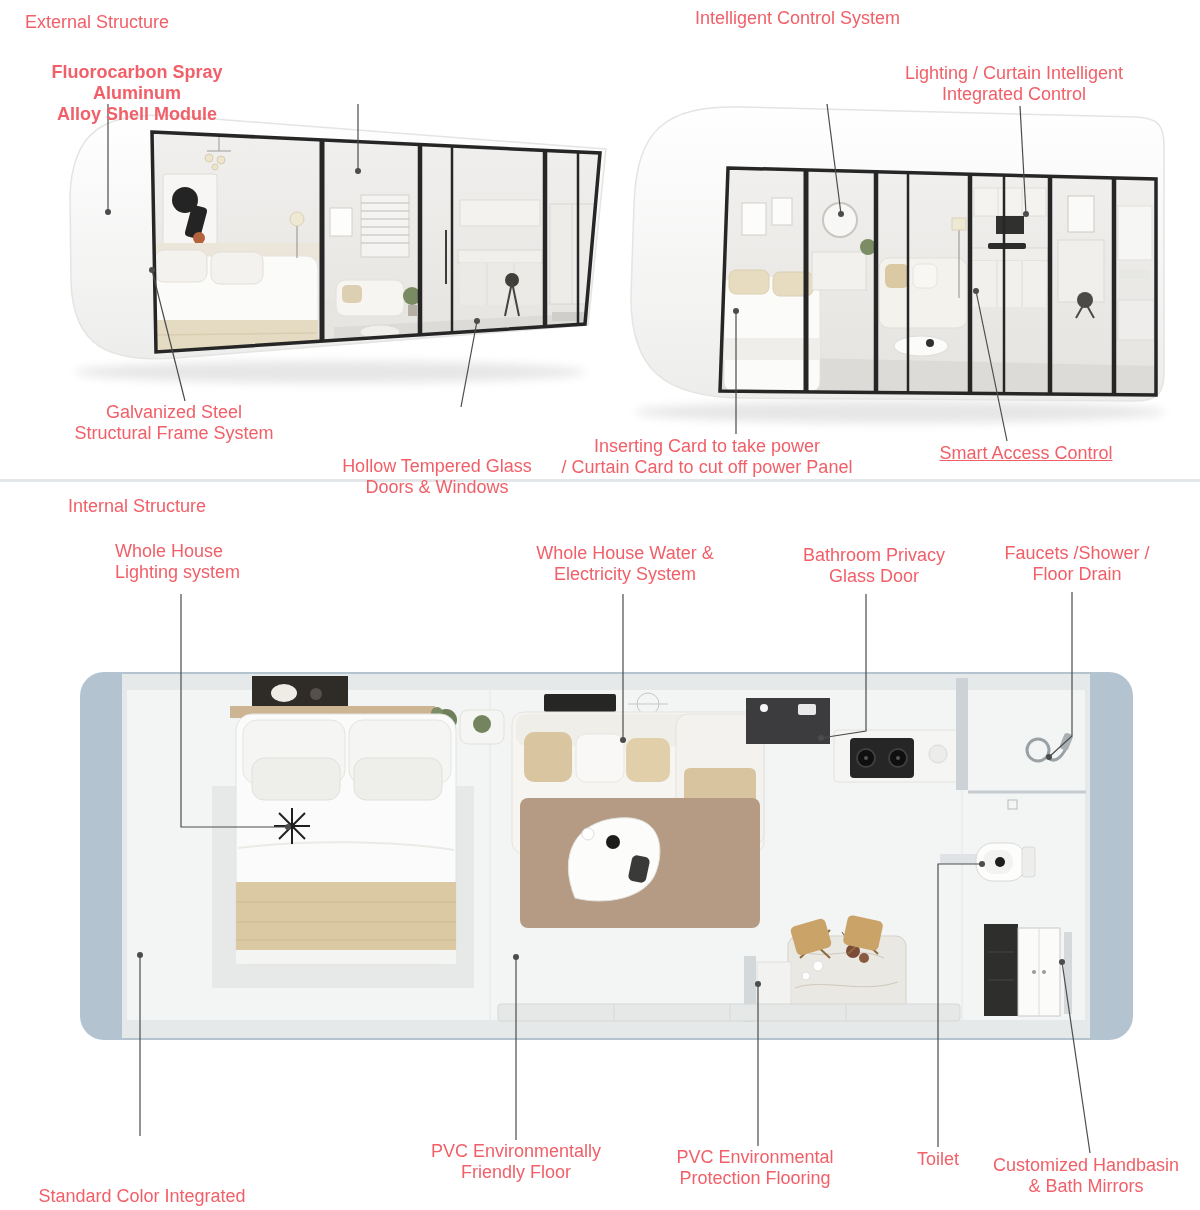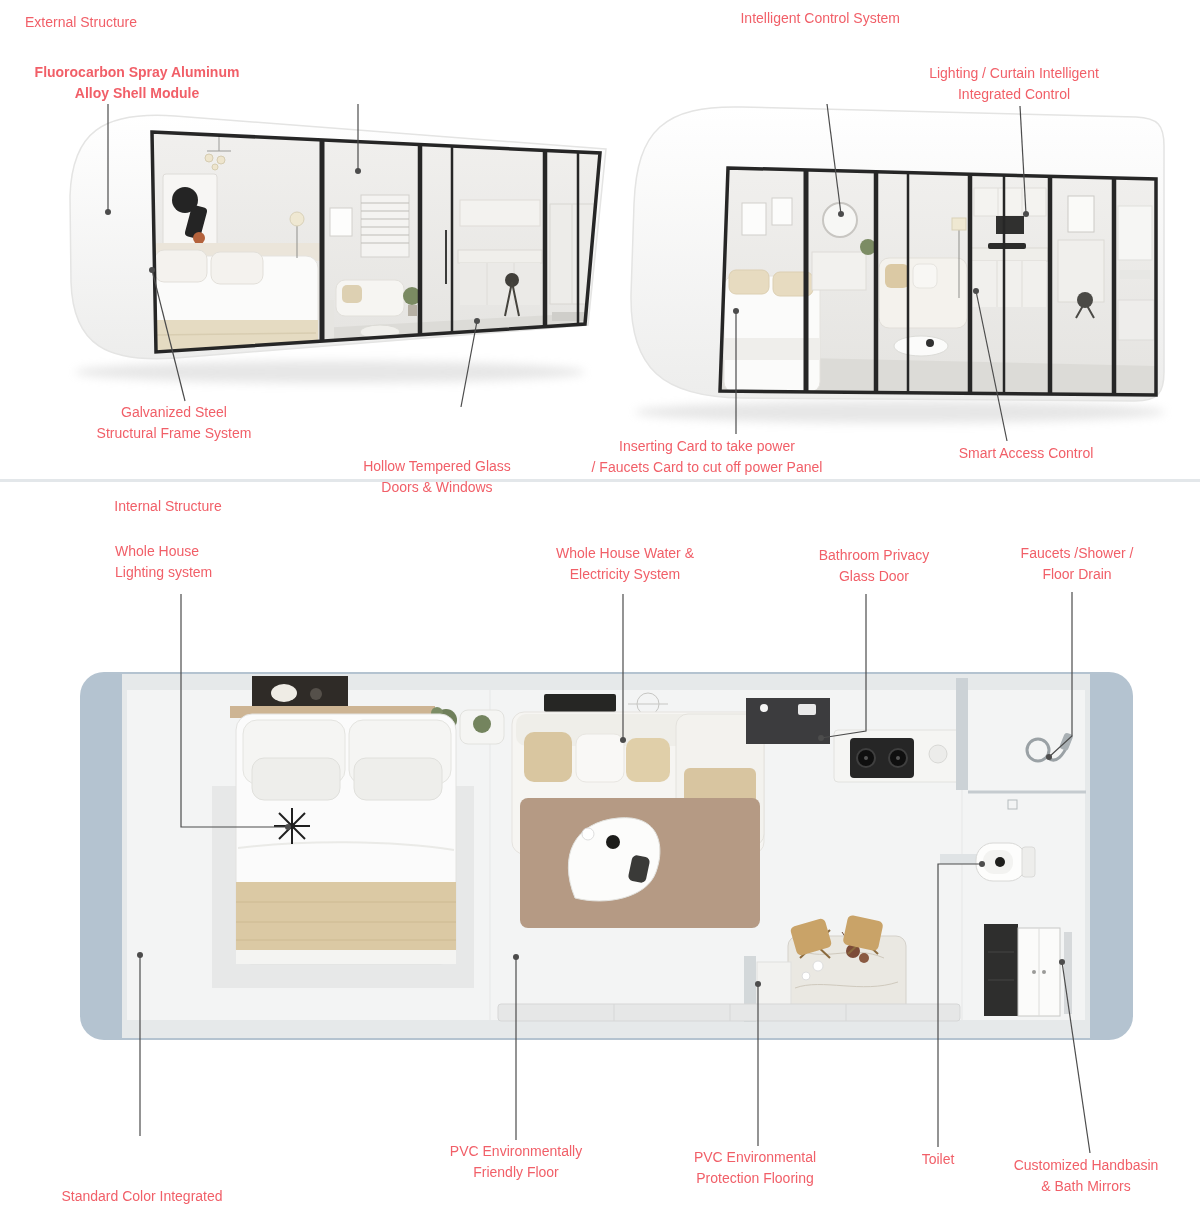--- a/index.html
+++ b/index.html
@@ -3,21 +3,21 @@
 <meta charset="utf-8">
 <style>
   * { box-sizing: border-box; margin: 0; padding: 0; }
   html, body { background: #ffffff; }
   body { font-family: "Liberation Sans", sans-serif; }
   #canvas { position: relative; width: 1200px; height: 1210px; background: #ffffff; overflow: hidden; }
   #scene { position: absolute; left: 0; top: 0; }
   .lbl {
     position: absolute;
     color: var(--label-color, #f15f68);
-    font-size: 14px;
+    font-size: 18px;
     line-height: 21px;
     text-align: center;
     white-space: pre-line;
   }
   .lbl.align-left { text-align: left; }
   #leader-lines polyline { fill: none; stroke: var(--leader-color, #4c4c4c); stroke-width: 1.2; }
   #leader-lines circle { fill: var(--leader-color, #4c4c4c); }
 </style>
 </head>
 <body>
@@ -347,23 +347,23 @@
   <div class="lbl" style="left:7px;   top:62px;  width:260px;font-weight:bold;">Fluorocarbon Spray Aluminum
 Alloy Shell Module</div>
   <div class="lbl align-left" style="left:660px; top:8px; width:240px;text-align:right;">Intelligent Control System</div>
   <div class="lbl" style="left:884px; top:63px;  width:260px;">Lighting / Curtain Intelligent
 Integrated Control</div>
   <div class="lbl" style="left:44px;  top:402px; width:260px;">Galvanized Steel
 Structural Frame System</div>
   <div class="lbl" style="left:307px; top:408px; width:260px;margin-top:48px;">Hollow Tempered Glass
 Doors &amp; Windows</div>
   <div class="lbl" style="left:527px; top:436px; width:360px;">Inserting Card to take power
-/ Faucets Card to cut off power Panel</div>
-  <div class="lbl" style="left:896px; top:443px; width:260px;">Smart Access Control</div>
-  <div class="lbl align-left" style="left:68px; top:496px; width:200px;text-align:center;">Internal Structure</div>
+/ Curtain Card to cut off power Panel</div>
+  <div class="lbl" style="left:896px; top:443px; width:260px;text-decoration:underline;">Smart Access Control</div>
+  <div class="lbl align-left" style="left:68px; top:496px; width:200px;">Internal Structure</div>
   <div class="lbl align-left" style="left:115px; top:541px; width:200px;">Whole House
 Lighting system</div>
   <div class="lbl" style="left:495px; top:543px; width:260px;">Whole House Water &amp;
 Electricity System</div>
   <div class="lbl" style="left:744px; top:545px; width:260px;">Bathroom Privacy
 Glass Door</div>
   <div class="lbl" style="left:947px; top:543px; width:260px;">Faucets /Shower /
 Floor Drain</div>
   <div class="lbl" style="left:2px;   top:1138px; width:280px;margin-top:48px;">Standard Color Integrated
 Aluminum Plate &amp; Wall Module</div>

